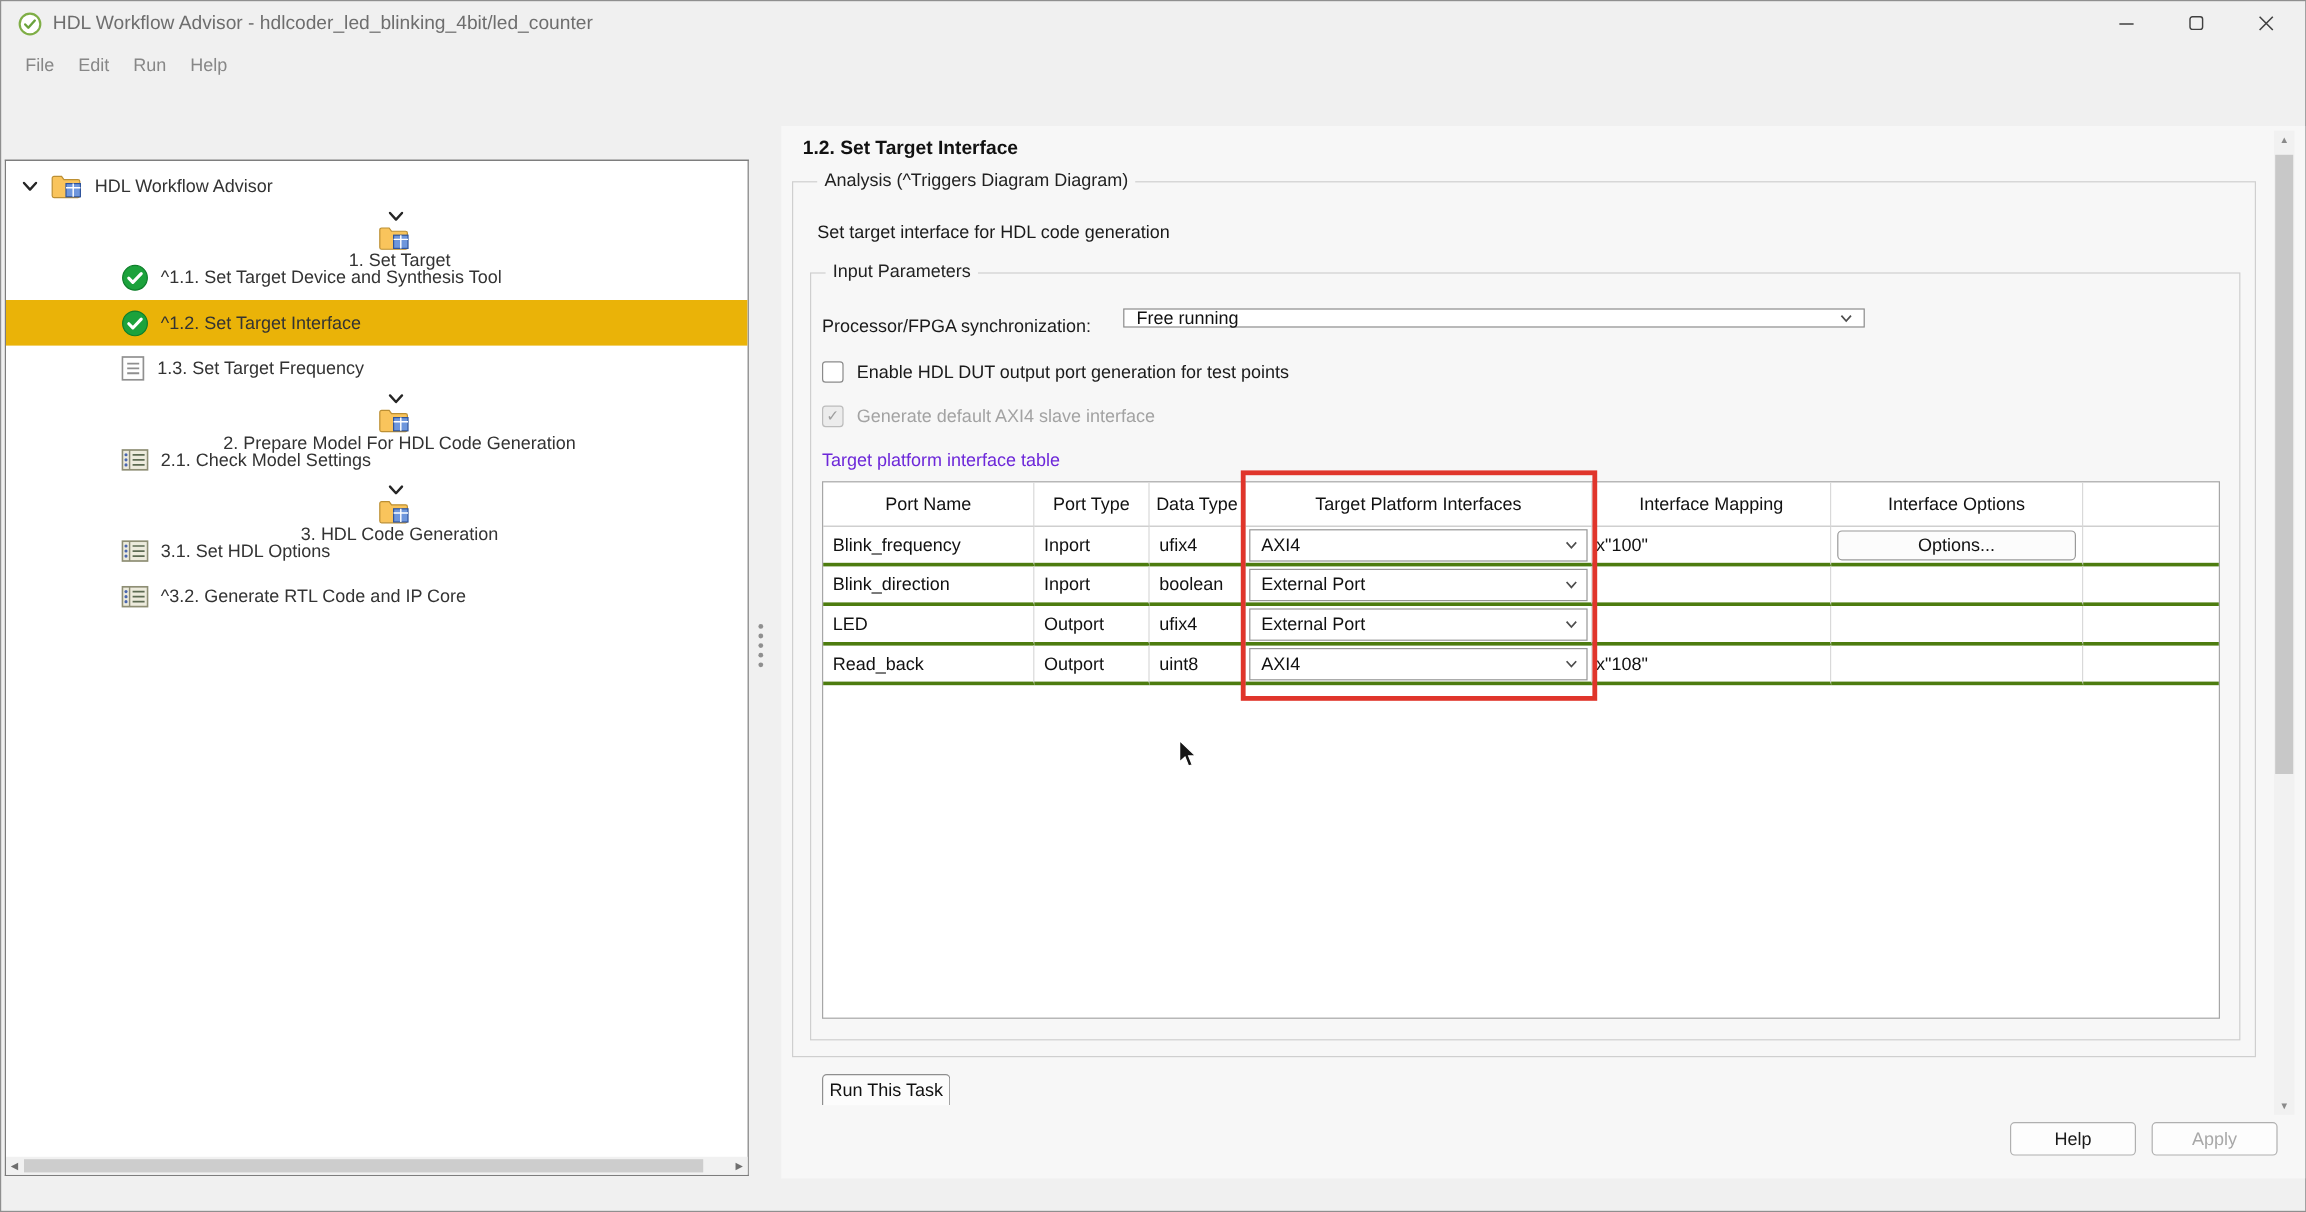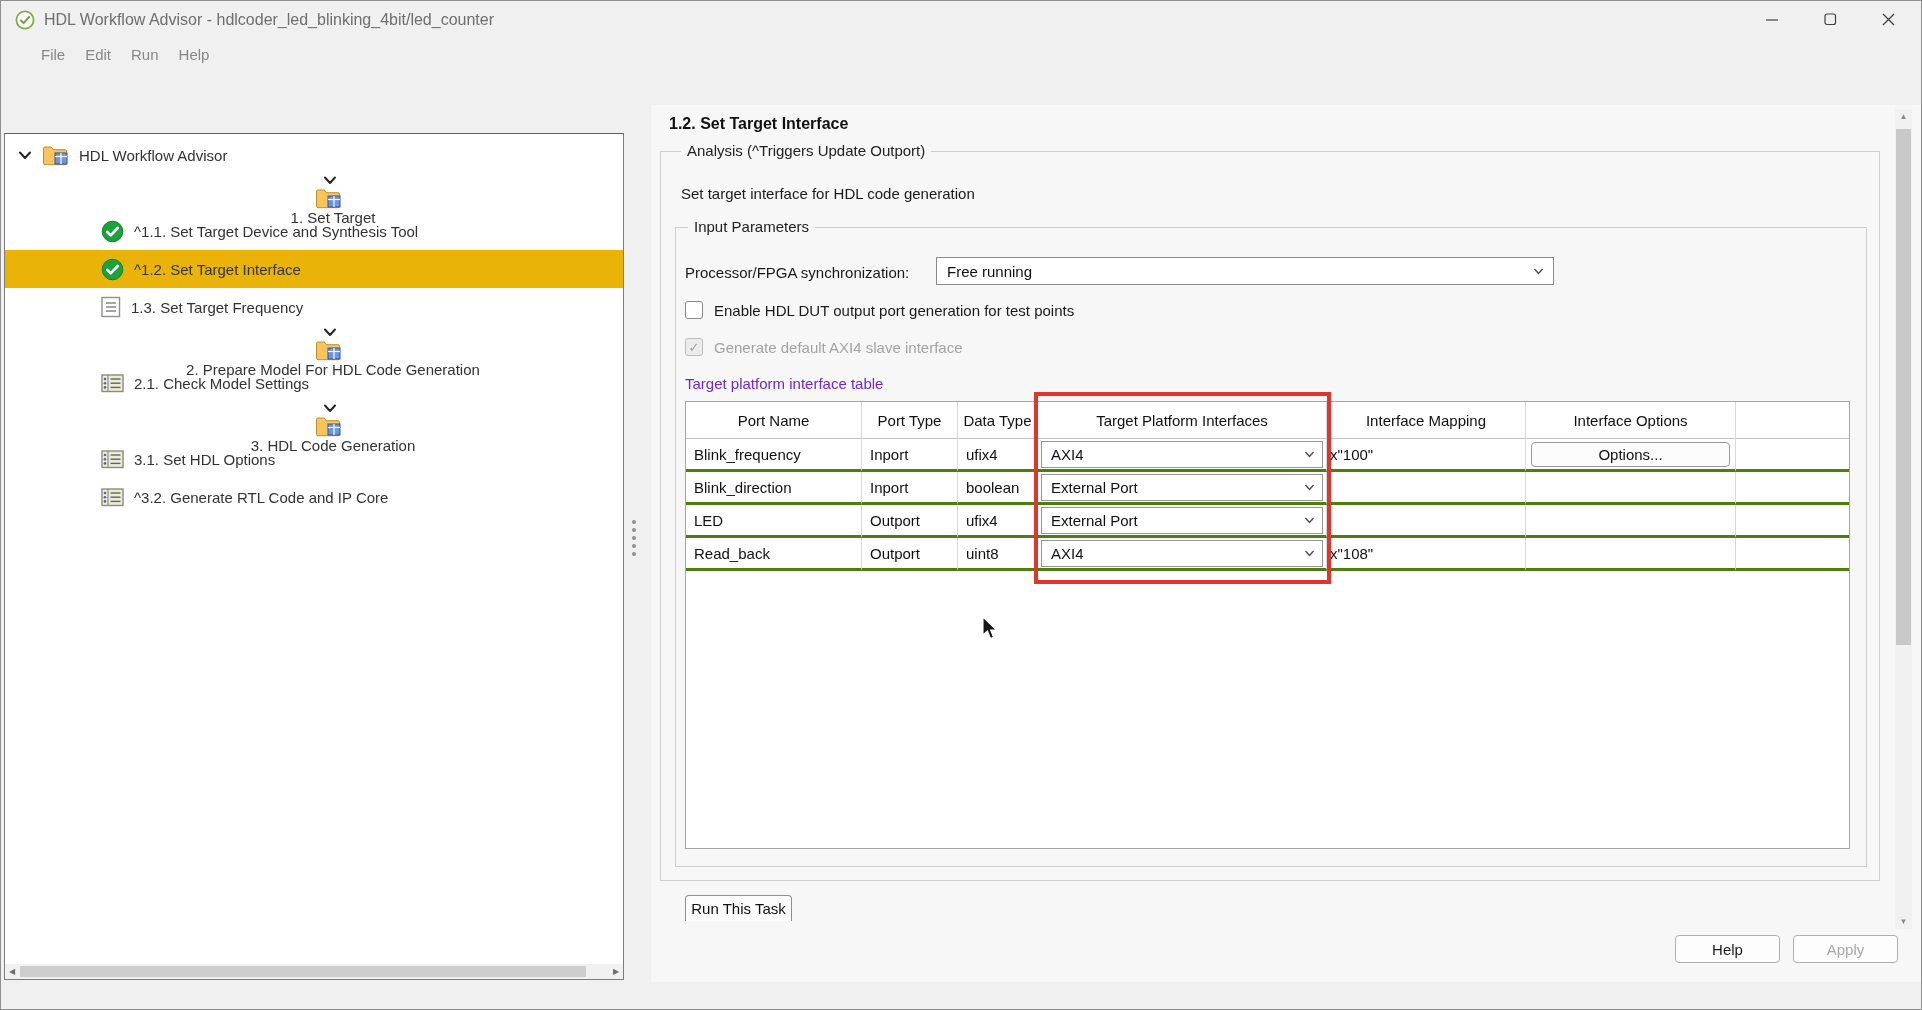--- a/index.html
+++ b/index.html
@@ -8,21 +8,21 @@
   #window { position:absolute; left:0; top:0; width:1922px; height:1010px; background:#f0f0f0; border:1px solid #8f8f8f; overflow:hidden; }
 
   
   .titlebar { position:absolute; left:0; top:0; right:0; height:37px; display:flex; align-items:center; padding-left:14px; }
   .app-icon { width:20px; height:20px; margin-right:9px; display:inline-flex; }
   .title-text { font-size:16px; color:#6e6e6e; }
   .win-controls { position:absolute; right:4px; top:0; height:37px; display:flex; }
   .wc { width:58px; height:37px; display:flex; align-items:center; justify-content:center; }
 
   
-  .menubar { position:absolute; left:0; top:37px; right:0; height:32px; display:flex; align-items:center; gap:20px; padding-left:40px; }
+  .menubar { position:absolute; left:0; top:37px; right:0; height:32px; display:flex; align-items:center; gap:20px; padding-left:20px; }
   .menu-item { font-size:15px; color:#878787; }
 
   
   .findbar { position:absolute; left:0; top:69px; right:0; height:35px; background:#f0f0f0; border-bottom:1px solid #d8d8d8; display:flex; align-items:center; padding-left:15px; }
   .find-label { font-size:15px; color:#1a1a1a; }
   .find-combo { width:180px; height:24px; background:#fff; border:1px solid #c9c9c9; margin-left:9px; position:relative; }
   .find-combo svg { position:absolute; right:5px; top:6px; }
   .nav-arrow { margin-left:12px; display:inline-flex; }
   .nav-arrow.first { margin-left:16px; }
   .vsep { width:1px; height:26px; background:#c6c6c6; margin-left:14px; }
@@ -49,21 +49,21 @@
   .right-region { position:absolute; left:650px; top:104px; width:1272px; height:877px; background:#f7f7f7; }
   .panel-title { position:absolute; left:18px; top:10px; font-size:16px; font-weight:bold; color:#111; }
   .fieldset { position:absolute; border:1px solid #cfcfcf; }
   .fs-analysis { left:9px; top:46px; width:1220px; height:730px; }
   .fs-input { left:24px; top:122px; width:1192px; height:640px; }
   .legend { position:absolute; top:-10px; background:#f7f7f7; padding:0 6px; font-size:15px; color:#222; white-space:nowrap; }
   .fs-analysis > .legend { left:20px; }
   .fs-input > .legend { left:12px; }
   .description { position:absolute; left:30px; top:80px; font-size:15px; color:#1a1a1a; }
   .sync-label { position:absolute; left:34px; top:159px; font-size:15px; color:#1a1a1a; }
-  .sync-combo { position:absolute; left:285px; top:152px; width:618px; height:28px; background:#fff; border:1px solid #8a8a8a; display:flex; align-items:center; padding:0 10px; font-size:15px; color:#111; }
+  .sync-combo { position:absolute; left:285px; top:152px; width:618px; height:16px; background:#fff; border:1px solid #8a8a8a; display:flex; align-items:center; padding:0 10px; font-size:15px; color:#111; }
   .sync-combo svg { position:absolute; right:8px; }
   .check-row { position:absolute; left:34px; display:flex; align-items:center; }
   .cr1 { top:196px; } .cr2 { top:233px; }
   .checkbox { width:18px; height:18px; border:1px solid #8a8a8a; background:#fff; border-radius:3px; flex:0 0 auto; }
   .checkbox.dis { border-color:#bcbcbc; background:#ececec; display:flex; align-items:center; justify-content:center; }
   .checkbox.dis::after { content:"\2713"; font-size:13px; color:#9e9e9e; }
   .check-label { font-size:15px; color:#1a1a1a; margin-left:11px; }
   .check-label.dis { color:#a3a3a3; }
   .table-label { position:absolute; left:34px; top:270px; font-size:15px; color:#6d28d9; }
 
@@ -291,21 +291,21 @@
         <i></i>
         <i></i>
         <i></i>
       </div>
   </div>
 
   <div class="right-region">
     <div class="panel-title">1.2. Set Target Interface</div>
 
     <div class="fieldset fs-analysis">
-      <span class="legend">Analysis (^Triggers Update Outport)</span>
+      <span class="legend">Analysis (^Triggers Diagram Diagram)</span>
     </div>
     <div class="fieldset fs-input">
       <span class="legend">Input Parameters</span>
     </div>
 
     <div class="description">Set target interface for HDL code generation</div>
 
     <div class="sync-label">Processor/FPGA synchronization:</div>
     <div class="sync-combo">
       <span>Free running</span>

